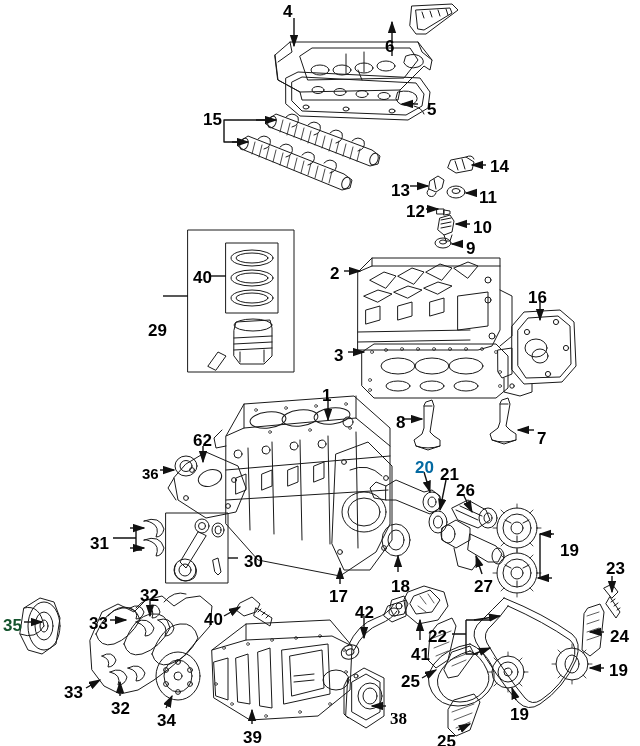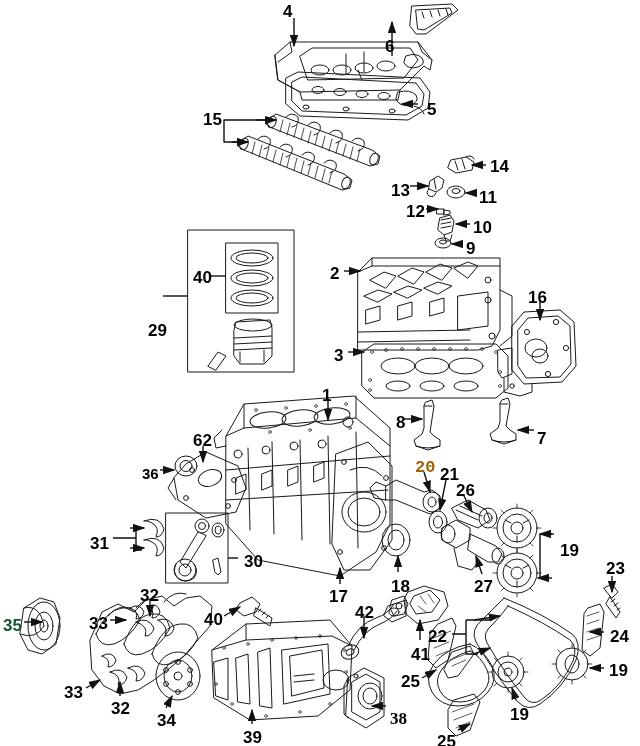--- a/index.html
+++ b/index.html
@@ -565,21 +565,21 @@
       <div class="callout" style="left: 330px; top: 265px; font-size: 17px; color: rgb(0, 0, 0);">2</div>
       <div class="callout" style="left: 193px; top: 269px; font-size: 17px; color: rgb(0, 0, 0);">40</div>
       <div class="callout" style="left: 528px; top: 289px; font-size: 17px; color: rgb(0, 0, 0);">16</div>
       <div class="callout" style="left: 148px; top: 291px; font-size: 17px; color: rgb(0, 0, 0); margin-top: 31px;">29</div>
       <div class="callout" style="left: 334px; top: 347px; font-size: 17px; color: rgb(0, 0, 0);">3</div>
       <div class="callout" style="left: 322px; top: 387px; font-size: 17px; color: rgb(0, 0, 0);">1</div>
       <div class="callout" style="left: 396px; top: 414px; font-size: 17px; color: rgb(0, 0, 0);">8</div>
       <div class="callout" style="left: 537px; top: 430px; font-size: 17px; color: rgb(0, 0, 0);">7</div>
       <div class="callout" style="left: 193px; top: 432px; font-size: 17px; color: rgb(0, 0, 0);">62</div>
       <div class="callout" style="left: 142px; top: 466px; font-size: 15px; color: rgb(0, 0, 0);">36</div>
-      <div class="callout" style="left: 415px; top: 459px; font-size: 17px; color: #a16207; font-family: Liberation Mono, monospace;">20</div>
+      <div class="callout" style="left: 415px; top: 459px; font-size: 17px; color: #0369a1;">20</div>
       <div class="callout" style="left: 440px; top: 466px; font-size: 17px; color: rgb(0, 0, 0);">21</div>
       <div class="callout" style="left: 456px; top: 482px; font-size: 17px; color: rgb(0, 0, 0);">26</div>
       <div class="callout" style="left: 90px; top: 535px; font-size: 17px; color: rgb(0, 0, 0);">31</div>
       <div class="callout" style="left: 244px; top: 553px; font-size: 17px; color: rgb(0, 0, 0);">30</div>
       <div class="callout" style="left: 560px; top: 542px; font-size: 17px; color: rgb(0, 0, 0);">19</div>
       <div class="callout" style="left: 606px; top: 560px; font-size: 17px; color: rgb(0, 0, 0);">23</div>
       <div class="callout" style="left: 391px; top: 578px; font-size: 17px; color: rgb(0, 0, 0);">18</div>
       <div class="callout" style="left: 329px; top: 588px; font-size: 17px; color: rgb(0, 0, 0);">17</div>
       <div class="callout" style="left: 474px; top: 578px; font-size: 17px; color: rgb(0, 0, 0);">27</div>
       <div class="callout" style="left: 140px; top: 587px; font-size: 17px; color: rgb(0, 0, 0);">32</div>

